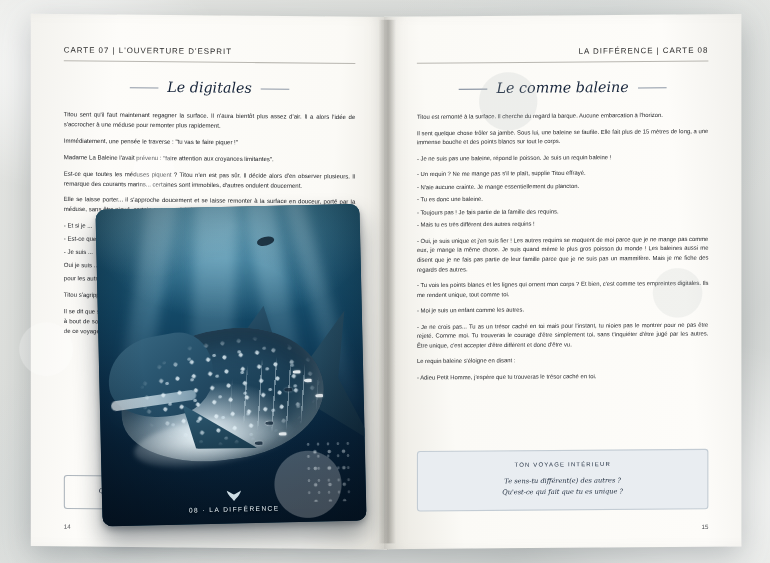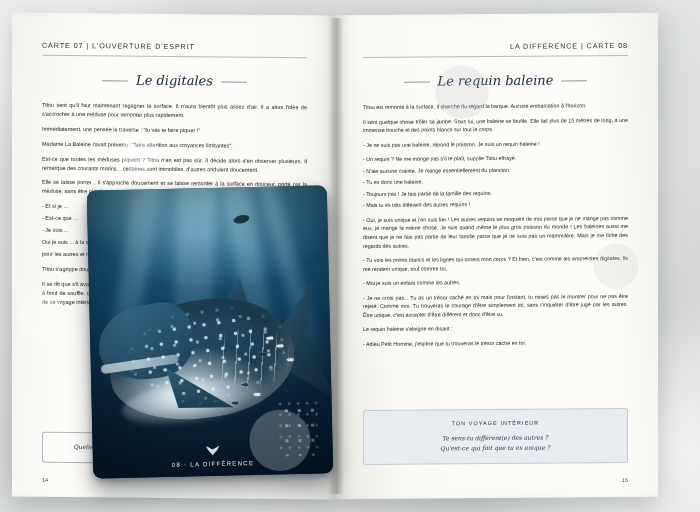--- a/index.html
+++ b/index.html
@@ -38,21 +38,21 @@
       radial-gradient(circle at 66% 18%, rgba(180,188,188,0.25) 0 26px, rgba(255,255,255,0) 27px),
       radial-gradient(circle at 40% 86%, rgba(255,255,255,0.3) 0 30px, rgba(255,255,255,0) 31px),
       radial-gradient(circle at 88% 52%, rgba(180,188,188,0.2) 0 22px, rgba(255,255,255,0) 23px),
       radial-gradient(circle at 6% 62%, rgba(255,255,255,0.3) 0 24px, rgba(255,255,255,0) 25px);
     opacity: 0.8;
   }
 
   
   .book {
     position: absolute;
-    left: 12px;
+    left: 28px;
     top: 14px;
     width: 623px;
     height: 484px;
     filter: drop-shadow(0 8px 14px rgba(60,70,75,0.30));
   }
   .page {
     position: absolute;
     top: 0;
     height: 484px;
     background: #fbfaf7;
@@ -421,21 +421,21 @@
         <div class="folio l">14</div>
       </div>
     </div>
 
     <div class="page right">
       <div class="pagebody">
         <div class="run-head right">LA DIFFÉRENCE | Carte 08</div>
         <div class="head-rule"></div>
 
         <div class="chapter-title">
-          <span class="title-deco"></span><span>Le requin baleine</span><span class="title-deco"></span>
+          <span class="title-deco"></span><span>Le comme baleine</span><span class="title-deco"></span>
         </div>
 
         <div class="body-text">
           <p>Titou est remonté à la surface. Il cherche du regard la barque. Aucune embarcation à l'horizon.</p>
           <p>Il sent quelque chose frôler sa jambe. Sous lui, une baleine se faufile. Elle fait plus de 15 mètres de long, a une immense bouche et des points blancs sur tout le corps.</p>
           <p>- Je ne suis pas une baleine, répond le poisson. Je suis un requin baleine !</p>
           <p class="tight">- Un requin ? Ne me mange pas s'il te plaît, supplie Titou effrayé.</p>
           <p class="tight">- N'aie aucune crainte. Je mange essentiellement du plancton.</p>
           <p class="tight">- Tu es donc une baleine.</p>
           <p class="tight">- Toujours pas ! Je fais partie de la famille des requins.</p>

